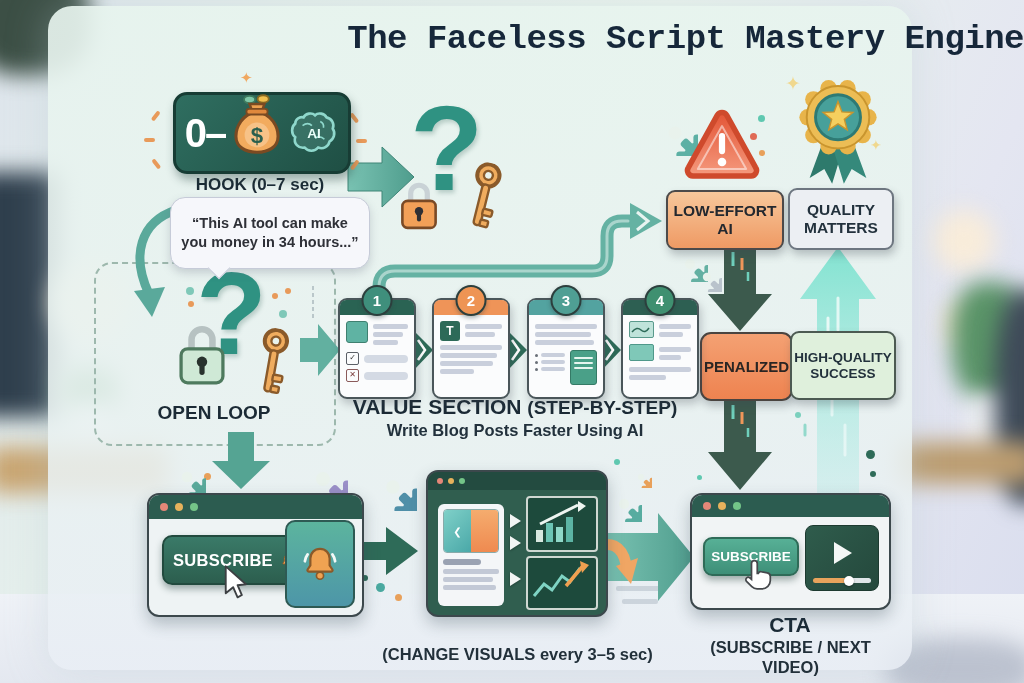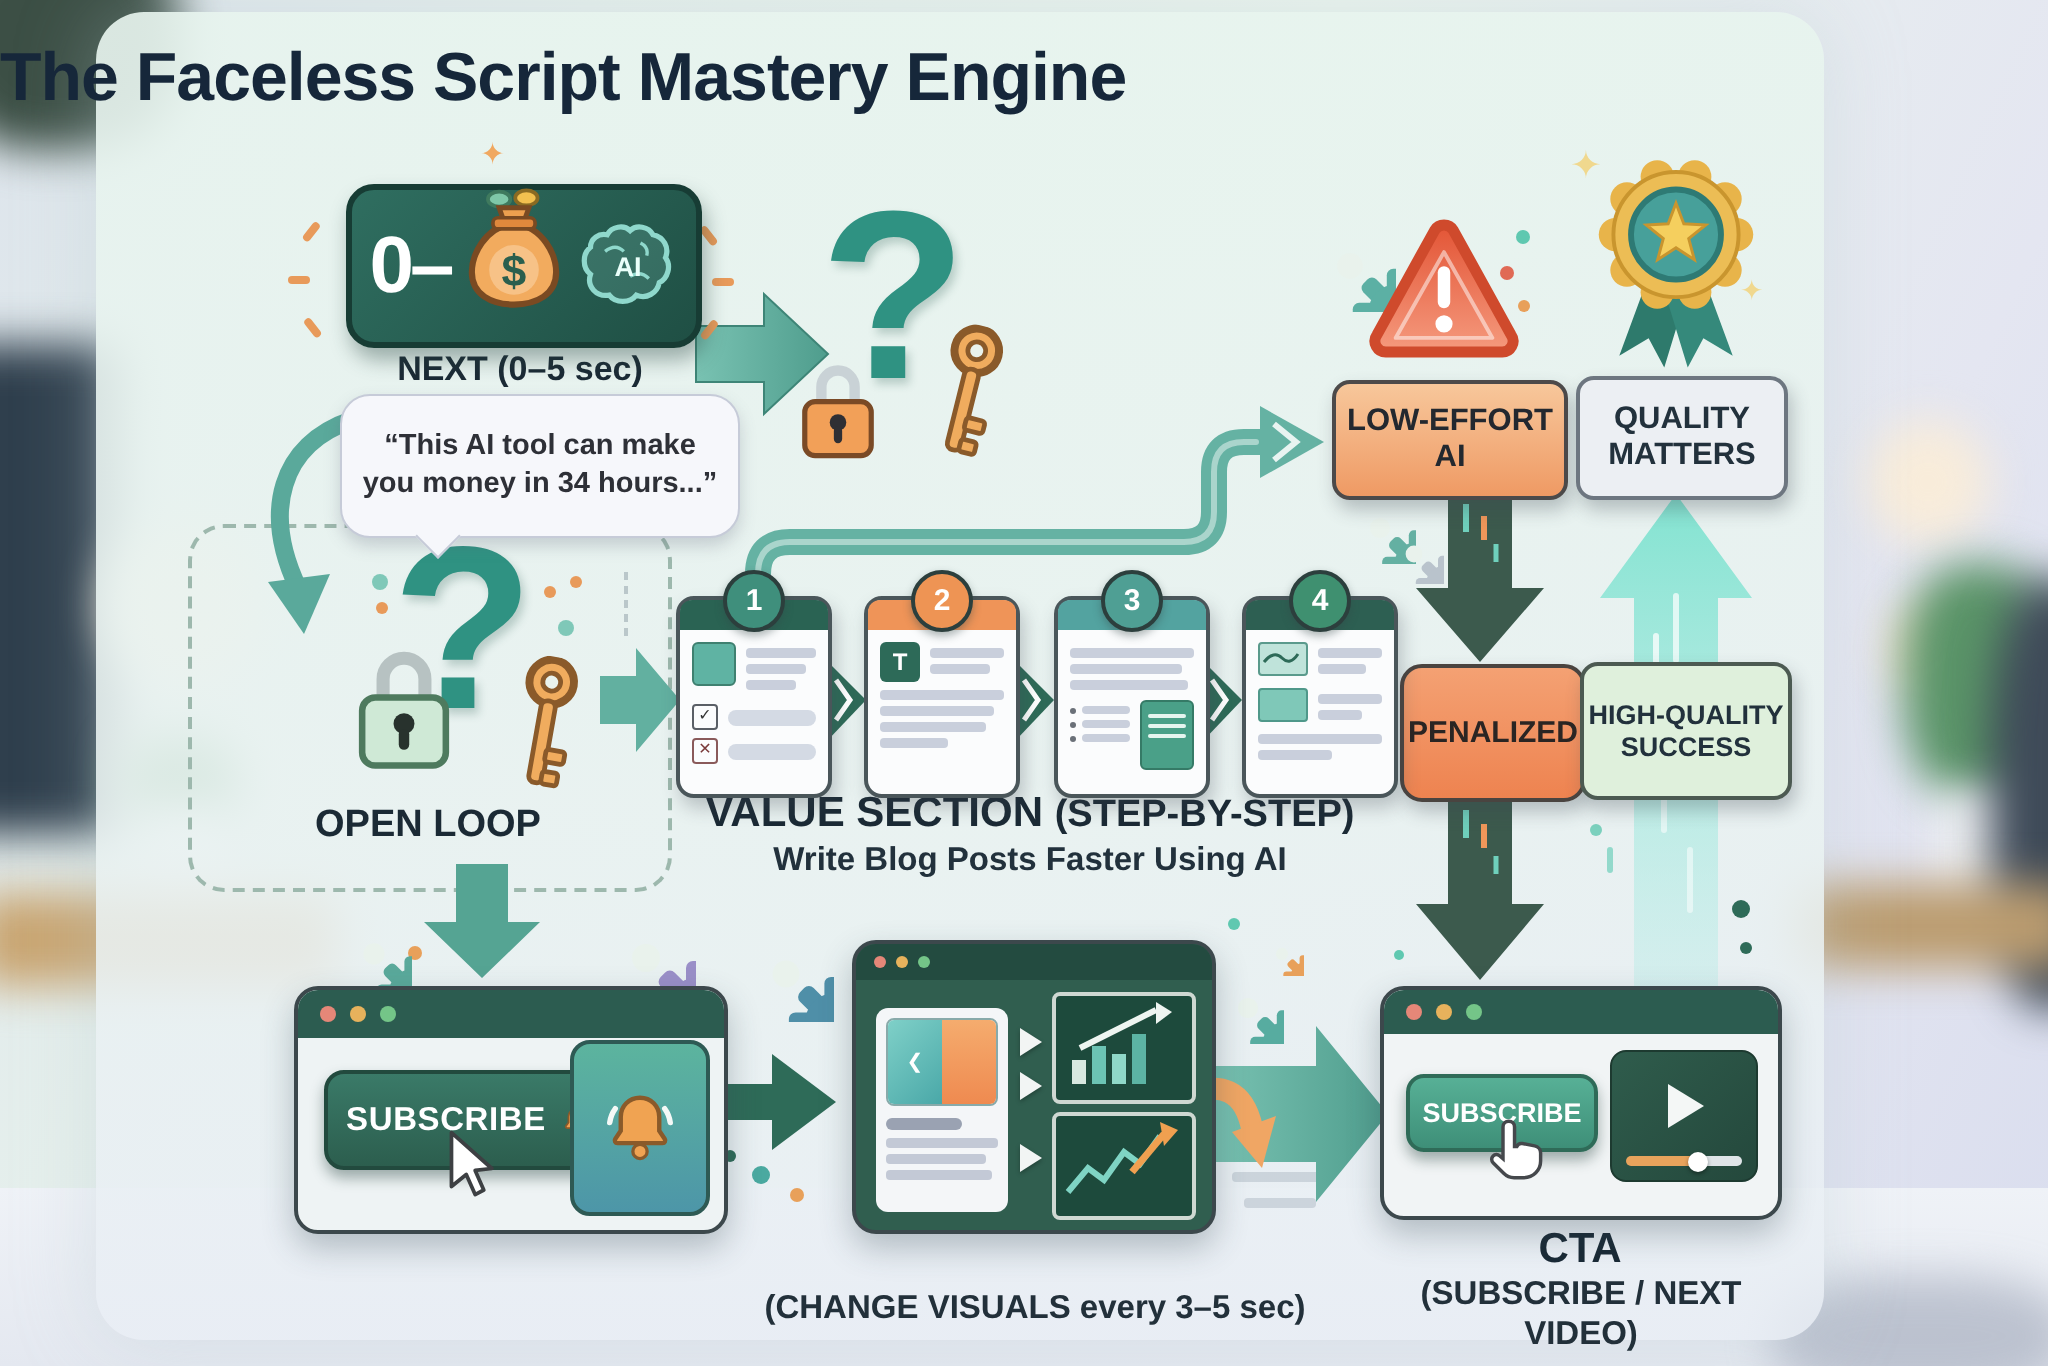--- a/index.html
+++ b/index.html
@@ -4,22 +4,22 @@
 <style>
   html,body{margin:0;padding:0;background:#cfd5e2;}
   #stage{position:relative;width:1024px;height:683px;overflow:hidden;
     font-family:"Liberation Sans",sans-serif;color:#1b2a38;
     background:linear-gradient(115deg,#dde4ec 0%,#e5efec 22%,#eaf4ee 50%,#e4e6f1 80%,#d9ddee 100%);}
   .abs{position:absolute;}
   .blob{position:absolute;filter:blur(11px);border-radius:40%;}
   .panel{position:absolute;left:48px;top:6px;width:864px;height:664px;border-radius:24px;
     background:linear-gradient(180deg,rgba(231,244,238,.92) 0%,rgba(233,242,241,.9) 60%,rgba(233,238,245,.85) 100%);
     box-shadow:0 0 40px rgba(180,200,205,.35);}
-  .title{position:absolute;left:0;top:20px;width:1024px;text-align:left;
-    font-size:34px;font-weight:800;letter-spacing:-.5px;color:#16273a;}
+  .title{position:absolute;left:0;top:20px;width:1024px;text-align:right;
+    font-size:34px;font-weight:800;letter-spacing:-.5px;color:#16273a;font-family:Liberation Mono, monospace;}
   .lbl{position:absolute;text-align:center;color:#1b2a35;line-height:1.2;}
   .bubble{position:absolute;background:#f6f7fb;border:1.5px solid #c6cbd8;border-radius:15px;
     box-shadow:0 4px 8px rgba(90,100,120,.25);display:flex;align-items:center;justify-content:center;
     font-size:14.5px;font-weight:600;color:#2e3037;text-align:center;line-height:1.3;padding:6px 10px;z-index:4;}
   .tail-b{position:absolute;width:15px;height:15px;background:#f6f7fb;transform:rotate(45deg);
     border-right:1.5px solid #c6cbd8;border-bottom:1.5px solid #c6cbd8;}
   .tail-l{position:absolute;width:15px;height:15px;background:#f6f7fb;transform:rotate(45deg);
     border-left:1.5px solid #c6cbd8;border-bottom:1.5px solid #c6cbd8;}
   .qmark{position:absolute;font-weight:800;color:#2f9282;text-shadow:2px 3px 4px rgba(40,90,80,.25);line-height:1;z-index:3;}
   .box{position:absolute;display:flex;align-items:center;justify-content:center;text-align:center;
@@ -168,22 +168,22 @@
 
   <span class="ray" style="left:150px;top:114px;transform:rotate(-52deg);"></span>
   <span class="ray" style="left:144px;top:138px;"></span>
   <span class="ray" style="left:151px;top:162px;transform:rotate(52deg);"></span>
   <span class="ray" style="left:349px;top:116px;transform:rotate(52deg);"></span>
   <span class="ray" style="left:356px;top:139px;"></span>
   <span class="ray" style="left:349px;top:163px;transform:rotate(-52deg);"></span>
   <span class="spark" style="left:240px;top:70px;color:#f0a860;font-size:15px;">✦</span>
 
   <div class="lbl" style="left:150px;top:175px;width:220px;font-size:17px;">
-    <b>NEXT</b>
-    <span style="font-weight:600;">(0–5 sec)</span>
+    <b>HOOK</b>
+    <span style="font-weight:600;">(0–7 sec)</span>
   </div>
 
   <div class="bubble" style="left:170px;top:197px;width:178px;height:58px;">
     <span>“This AI tool can make you money in 34 hours...”</span>
     <span class="tail-b" style="left:40px;bottom:-8px;"></span>
   </div>
 
   <div class="qmark" style="left:410px;top:88px;font-size:120px;">?</div>
   <svg class="abs" style="left:398px;top:178px;z-index:3" width="42" height="54" viewBox="0 0 40 52">
     <path d="M12 22 v-7 a8 8 0 0 1 16 0 v7" stroke="#c9d2d6" stroke-width="5" fill="none"></path>

